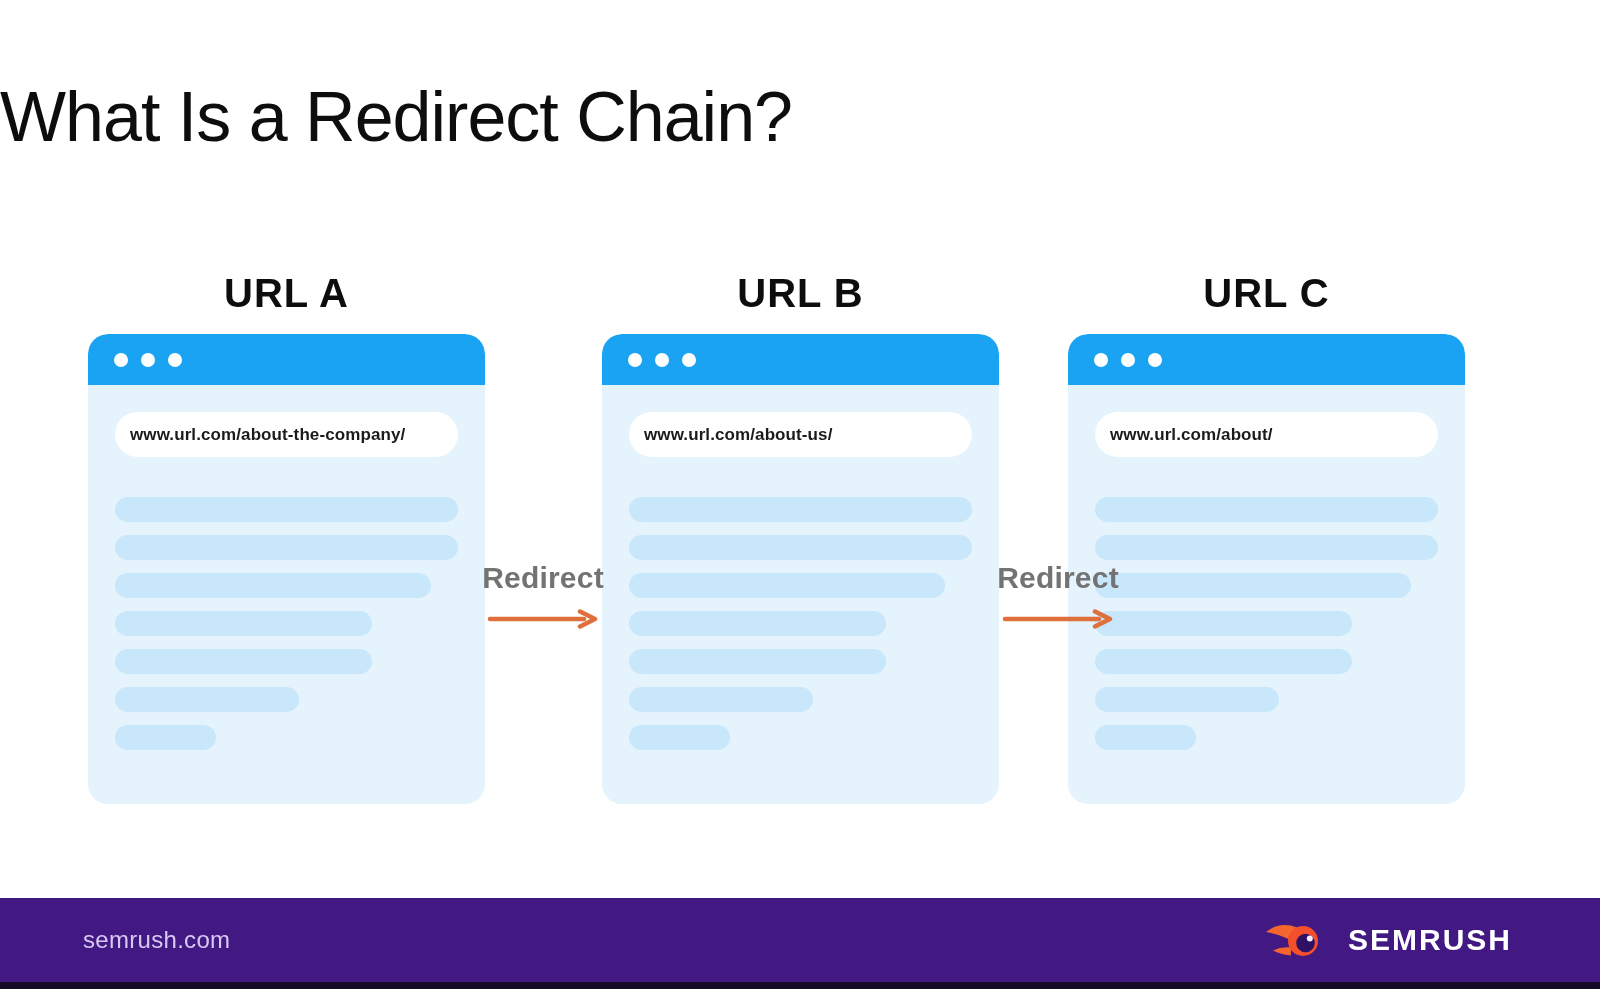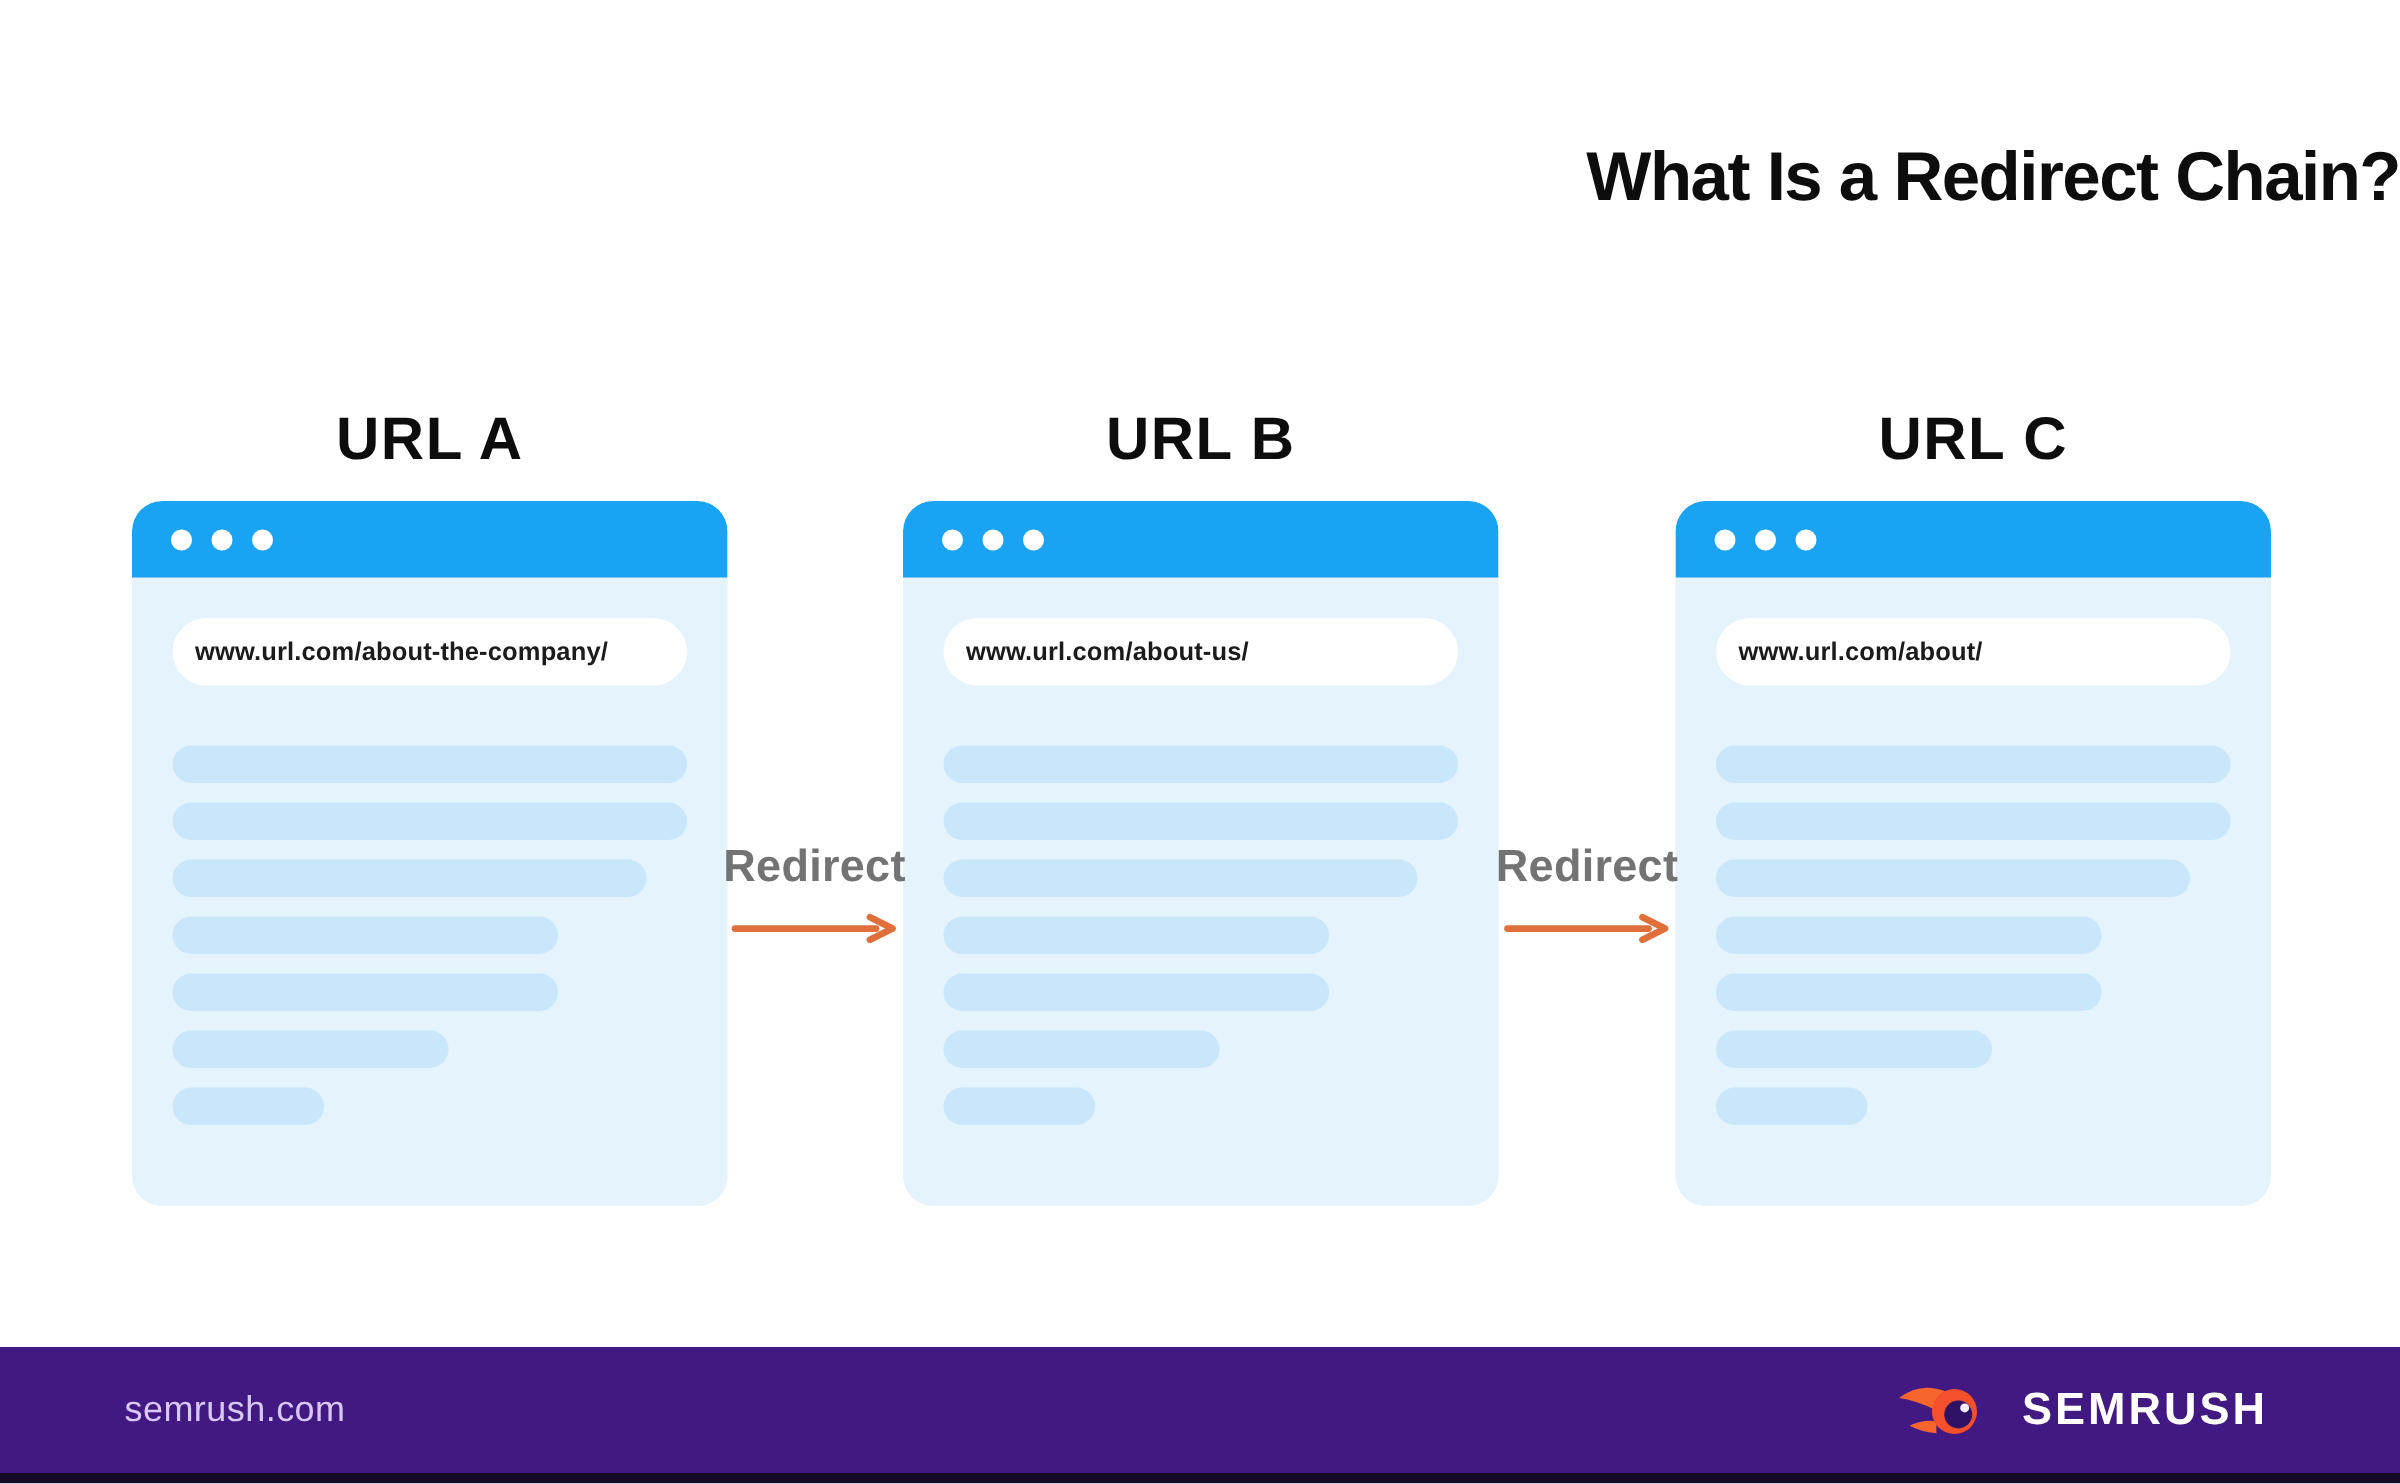--- a/index.html
+++ b/index.html
@@ -13,25 +13,25 @@
     --ink:#0D0D0D;
     --brand-orange:#F4502C;
     --brand-orange-light:#F5662F;
     --brand-inner:#2F1166;
   }
   *{margin:0;padding:0;box-sizing:border-box}
   html,body{width:1600px;height:989px}
   body{font-family:"Liberation Sans",sans-serif;background:#fff;overflow:hidden}
   .canvas{position:relative;width:1600px;height:989px;background:#fff;overflow:hidden}
 
-  .title{position:absolute;top:80px;left:0;width:100%;text-align:right;
-         font-size:46px;line-height:74px;font-weight:bold;color:var(--ink);letter-spacing:-1px}
+  .title{position:absolute;top:80px;left:0;width:100%;text-align:left;
+         font-size:70px;line-height:74px;font-weight:normal;color:var(--ink);letter-spacing:-1px}
 
   .col{position:absolute;top:270px;width:397px}
-  .col-a{left:88px}.col-b{left:602px}.col-c{left:1117px}
+  .col-a{left:88px}.col-b{left:602px}.col-c{left:1068px}
   .col-label{text-align:center;font-size:40px;line-height:46px;height:48px;
              font-weight:bold;color:var(--ink);letter-spacing:1px}
   .browser{margin-top:16px;height:470px;border-radius:20px;background:var(--window-body-blue);overflow:hidden}
   .titlebar{height:51px;background:var(--titlebar-blue);border-radius:20px 20px 0 0;
             display:flex;align-items:center;padding-left:26px;gap:13px}
   .dot{width:14px;height:14px;border-radius:50%;background:#fff}
   .bbody{padding:27px 27px 0 27px}
   .urlbar{height:45px;border-radius:23px;background:#fff;display:flex;align-items:center;
           padding:0 15px;overflow:hidden}
   .urltext{font-size:17px;font-weight:bold;color:#1B1B1B;letter-spacing:0.1px;white-space:nowrap}

